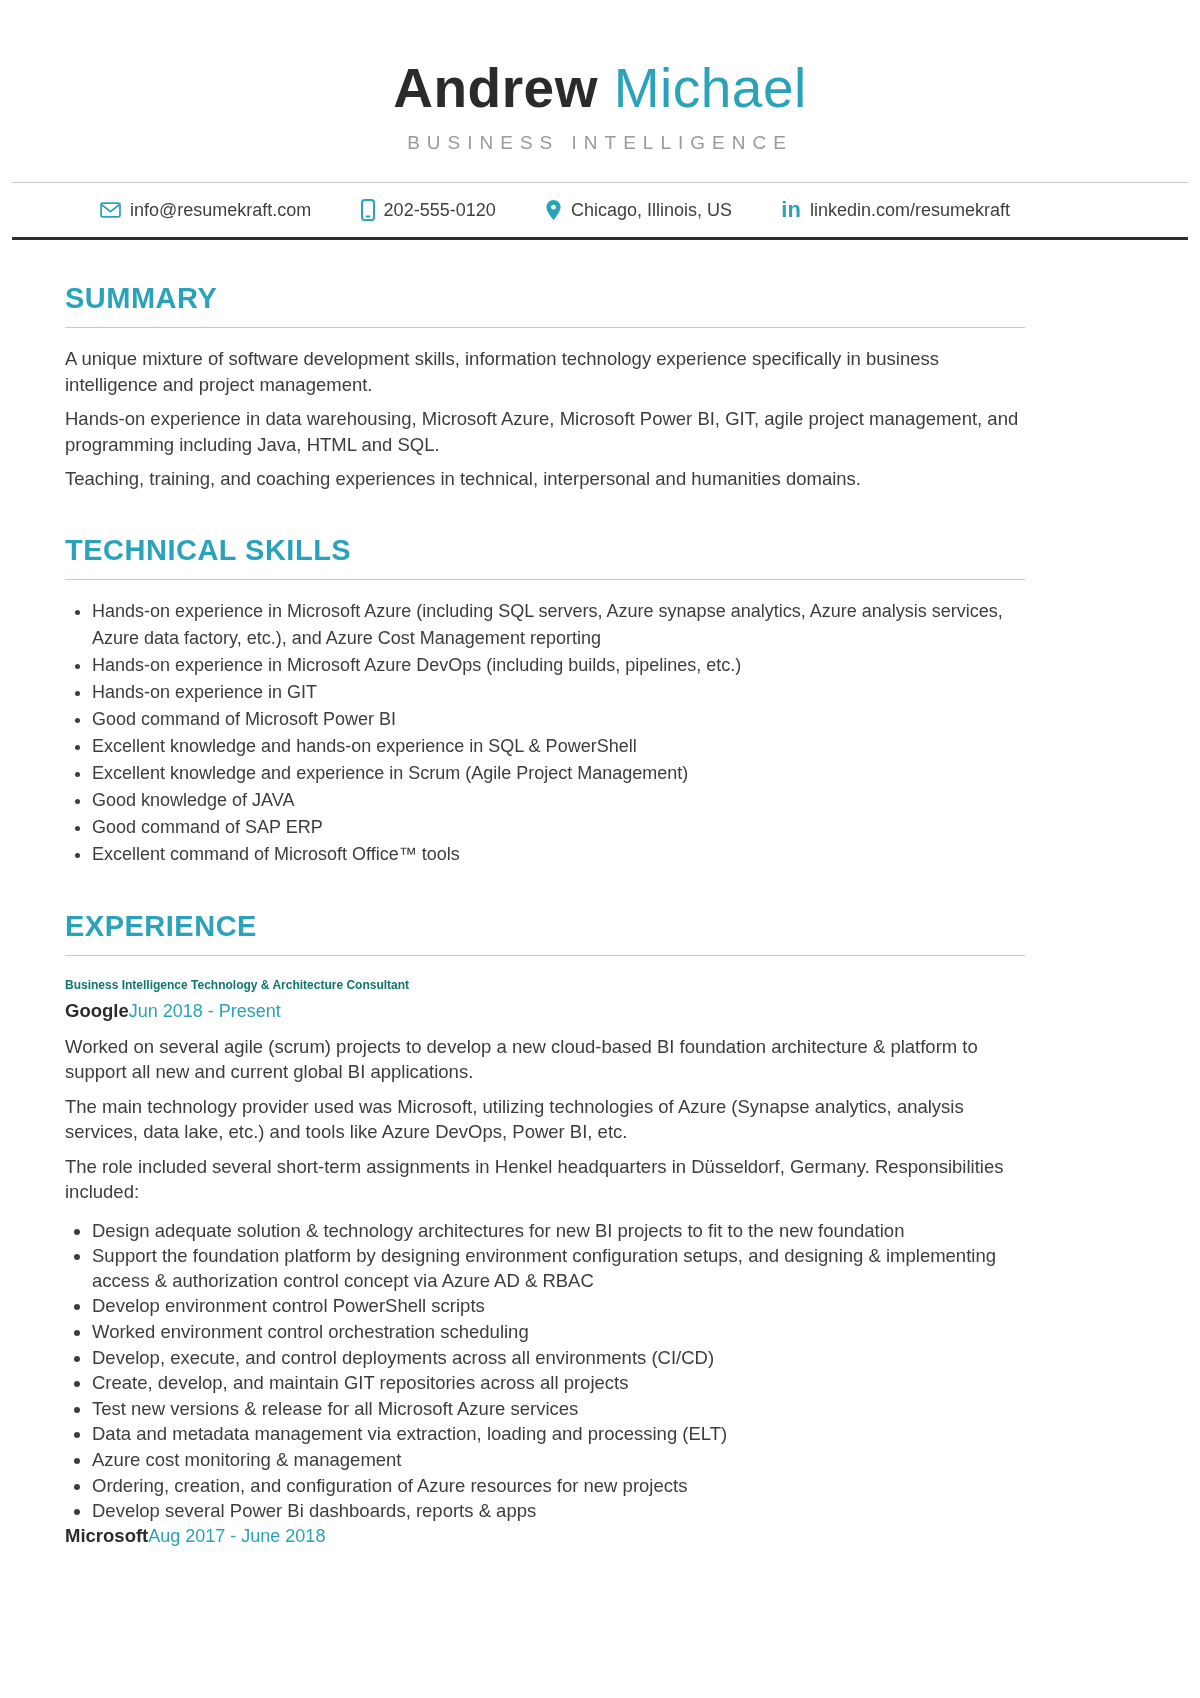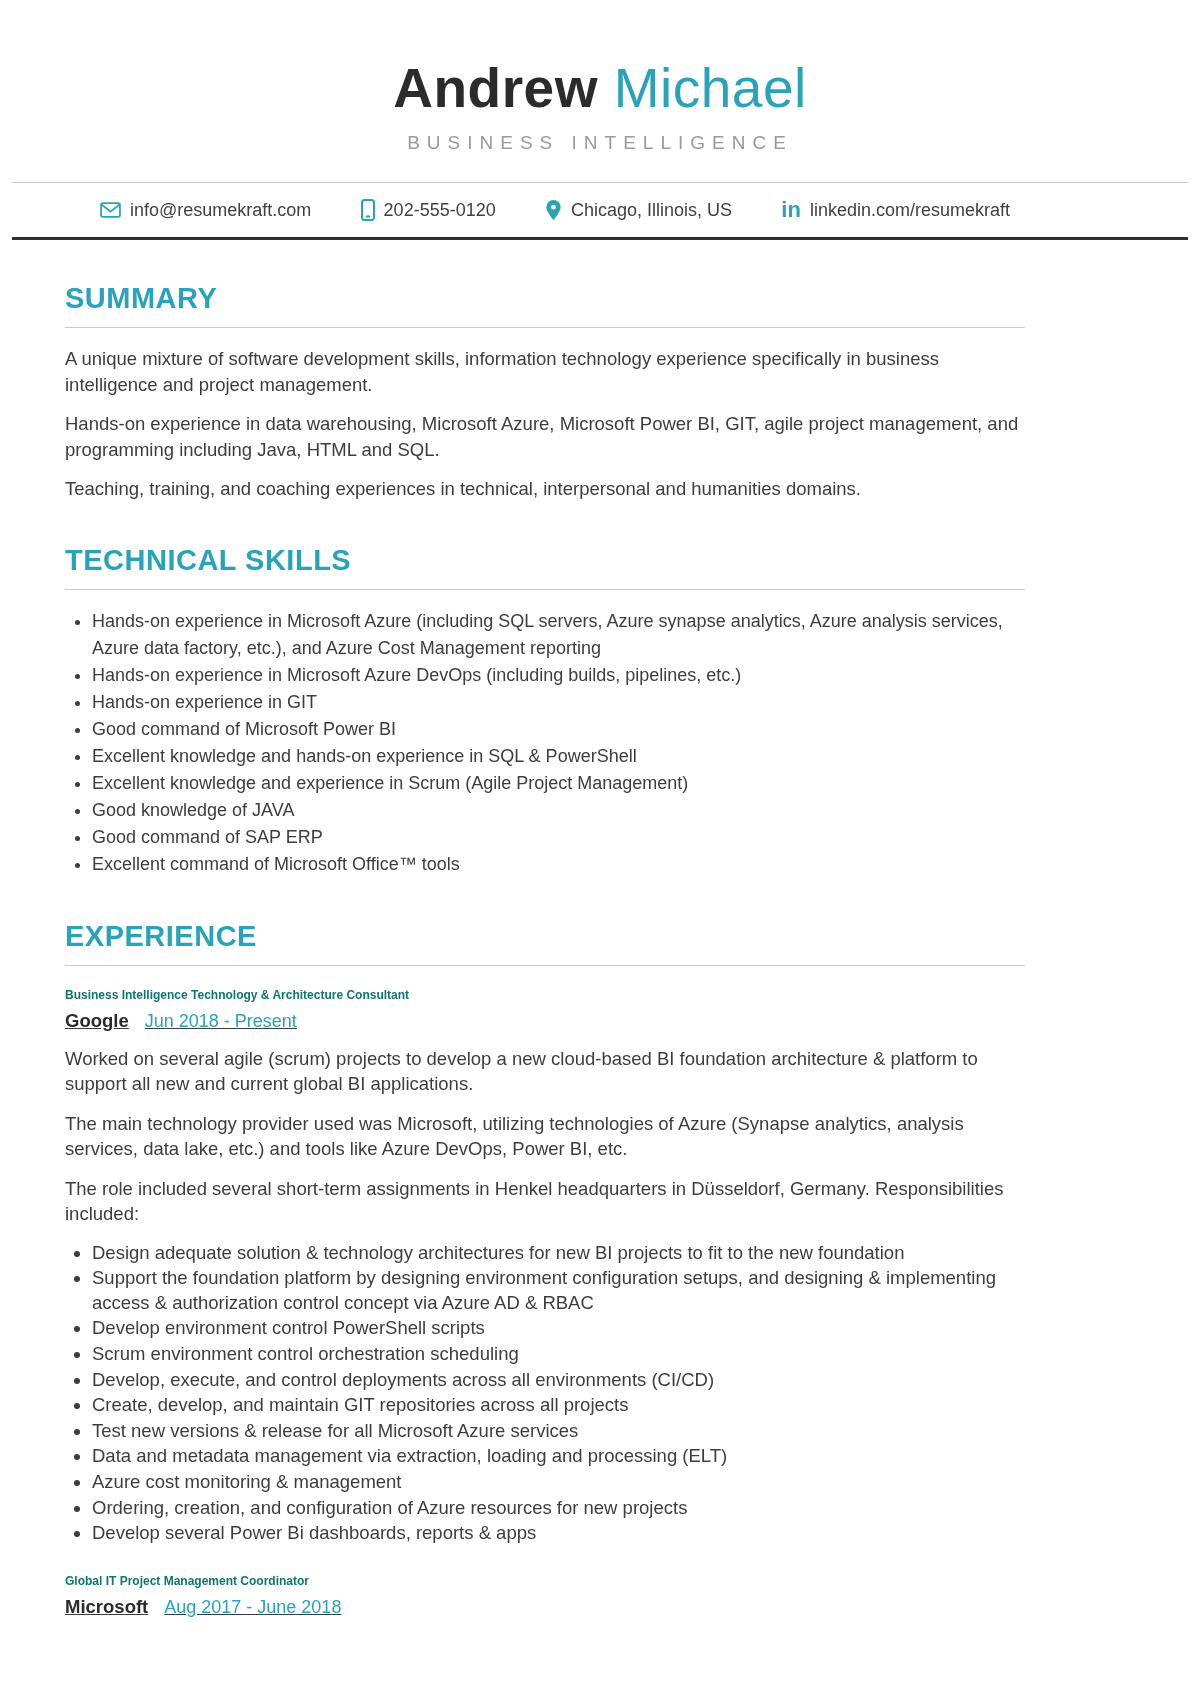--- a/index.html
+++ b/index.html
@@ -31,29 +31,29 @@
   .contact-item { display: flex; align-items: center; gap: 9px; font-size: 18px; color: #3f3f3f; }
   .contact-item svg { display: block; }
   .linkedin-glyph { font-weight: 700; font-size: 22px; color: #2aa3ba; line-height: 1; }
 
   
   .content { margin: 0 175px 0 65px; }
   h2.section {
     color: #2aa3ba; font-size: 29px; font-weight: 700; letter-spacing: 0.5px;
     margin: 42px 0 18px 0; padding-bottom: 12px; border-bottom: 1px solid #c9c9c9;
   }
-  p.body { font-size: 18.5px; line-height: 1.38; margin: 14px 0 9px 0; }
+  p.body { font-size: 18.5px; line-height: 1.38; margin: 4px 0 9px 0; }
 
   ul.skills { margin: 14px 0 0 0; padding-left: 27px; }
   ul.skills li { font-size: 18px; line-height: 1.5; margin: 0; }
 
   
   h3.job-title { margin: 22px 0 8px 0; font-size: 12px; font-weight: 700; color: #0f766e; }
   h3.job-title.second { margin-top: 28px; }
-  .job-meta { display: flex; align-items: baseline; gap: 16px; margin: 0 0 12px 0; text-decoration: underline; }
+  .job-meta { display: flex; align-items: baseline; margin: 0 0 12px 0; }
   .job-meta .company { font-size: 18.5px; font-weight: 700; color: #2b2b2b; }
   .job-meta .dates { font-size: 18px; color: #2aa3ba; }
 
   ul.duties { margin: 14px 0 0 0; padding-left: 27px; }
   ul.duties li { font-size: 18.5px; line-height: 1.33; margin: 0 0 1px 0; }
 </style>
 </head>
 <body>
 
 <div class="page">
@@ -134,33 +134,32 @@
           <span class="company">Google</span>
           <span class="dates">Jun 2018 - Present</span>
         </div>
         <p class="body">Worked on several agile (scrum) projects to develop a new cloud-based BI foundation architecture &amp; platform to support all new and current global BI applications.</p>
         <p class="body">The main technology provider used was Microsoft, utilizing technologies of Azure (Synapse analytics, analysis services, data lake, etc.) and tools like Azure DevOps, Power BI, etc.</p>
         <p class="body">The role included several short-term assignments in Henkel headquarters in Düsseldorf, Germany. Responsibilities included:</p>
         <ul class="duties">
           <li>Design adequate solution &amp; technology architectures for new BI projects to fit to the new foundation</li>
           <li>Support the foundation platform by designing environment configuration setups, and designing &amp; implementing access &amp; authorization control concept via Azure AD &amp; RBAC</li>
           <li>Develop environment control PowerShell scripts</li>
-          <li>Scrum environment control orchestration scheduling</li>
+          <li>Worked environment control orchestration scheduling</li>
           <li>Develop, execute, and control deployments across all environments (CI/CD)</li>
           <li>Create, develop, and maintain GIT repositories across all projects</li>
           <li>Test new versions &amp; release for all Microsoft Azure services</li>
           <li>Data and metadata management via extraction, loading and processing (ELT)</li>
           <li>Azure cost monitoring &amp; management</li>
           <li>Ordering, creation, and configuration of Azure resources for new projects</li>
           <li>Develop several Power Bi dashboards, reports &amp; apps</li>
         </ul>
       </article>
 
       <article>
-        <h3 class="job-title second">Global IT Project Management Coordinator</h3>
         <div class="job-meta">
           <span class="company">Microsoft</span>
           <span class="dates">Aug 2017 - June 2018</span>
         </div>
       </article>
 
     </section>
 
   </main>
 </div>

